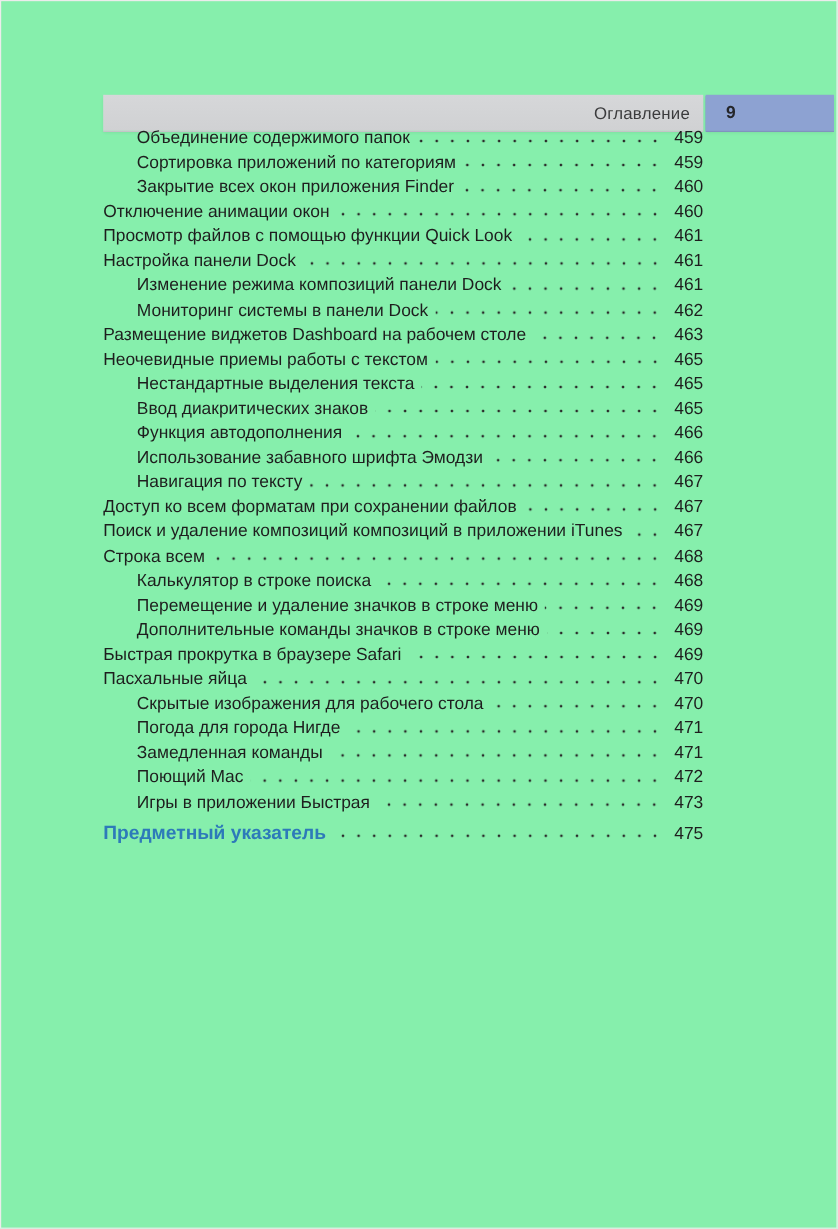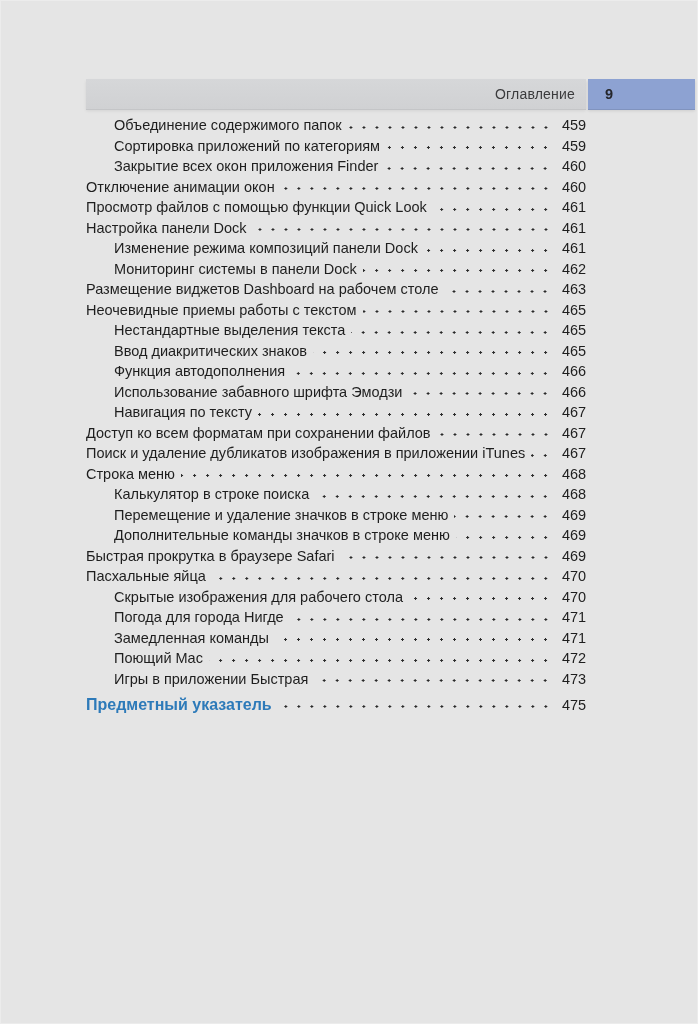--- a/index.html
+++ b/index.html
@@ -4,21 +4,21 @@
 <style>
   html, body {
     margin: 0;
     padding: 0;
     background: #ffffff;
   }
   .page {
     position: relative;
     width: 698px;
     height: 1024px;
-    background: #e5e5e5;
+    background: #86efac;
     box-sizing: border-box;
     border: 1px solid #ececec;
     font-family: "Liberation Sans", sans-serif;
     overflow: hidden;
   }
 
   
   .header-bar {
     position: absolute;
     left: 85px;
@@ -54,21 +54,21 @@
   .page-num {
     font-size: 14.5px;
     font-weight: 700;
     color: #25262b;
   }
 
   
   .toc {
     position: absolute;
     left: 85px;
-    top: 116px;
+    top: 106px;
     width: 503px;
   }
   .toc-row {
     display: flex;
     align-items: baseline;
     height: 20.5px;
     font-size: 14.5px;
     color: #1e1e1e;
   }
   .toc-row.level-2 { padding-left: 28px; }
@@ -184,26 +184,26 @@
     <span class="toc-label">Навигация по тексту</span>
     <span class="toc-leader"></span>
     <span class="toc-page">467</span>
   </div>
       <div class="toc-row level-1">
     <span class="toc-label">Доступ ко всем форматам при сохранении файлов</span>
     <span class="toc-leader"></span>
     <span class="toc-page">467</span>
   </div>
       <div class="toc-row level-1">
-    <span class="toc-label">Поиск и удаление дубликатов изображения в приложении iTunes</span>
+    <span class="toc-label">Поиск и удаление композиций композиций в приложении iTunes</span>
     <span class="toc-leader"></span>
     <span class="toc-page">467</span>
   </div>
       <div class="toc-row level-1">
-    <span class="toc-label">Строка меню</span>
+    <span class="toc-label">Строка всем</span>
     <span class="toc-leader"></span>
     <span class="toc-page">468</span>
   </div>
       <div class="toc-row level-2">
     <span class="toc-label">Калькулятор в строке поиска</span>
     <span class="toc-leader"></span>
     <span class="toc-page">468</span>
   </div>
       <div class="toc-row level-2">
     <span class="toc-label">Перемещение и удаление значков в строке меню</span>

